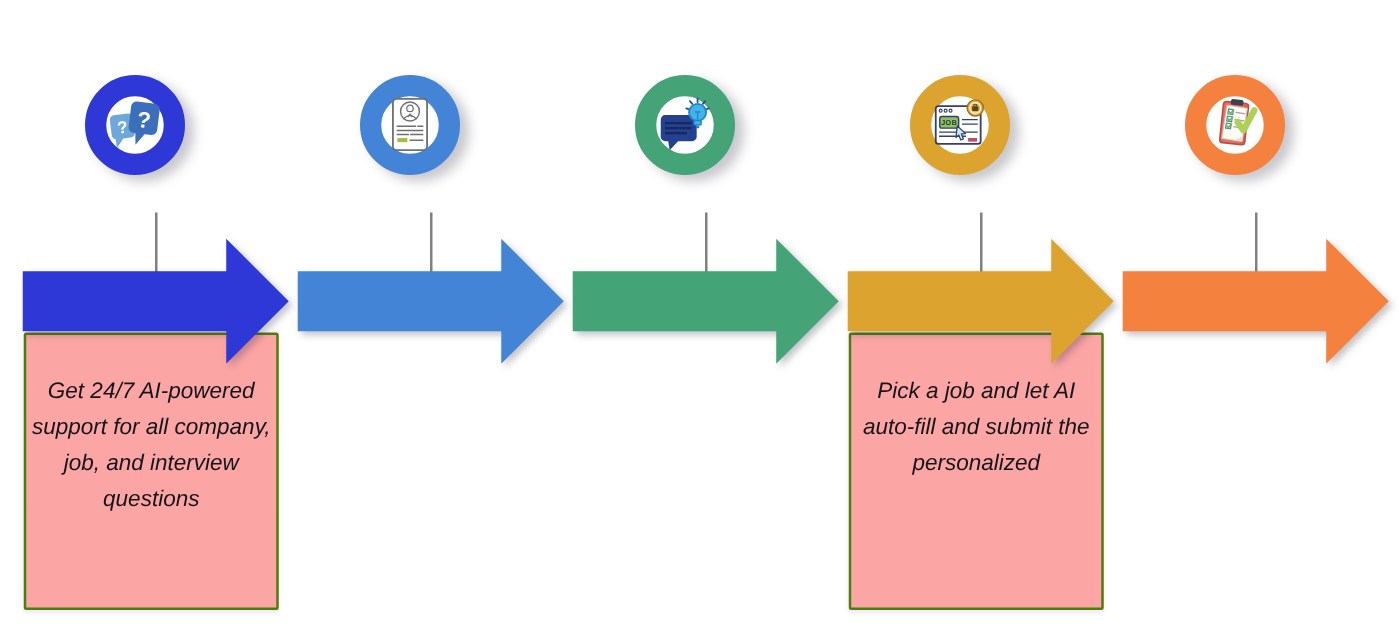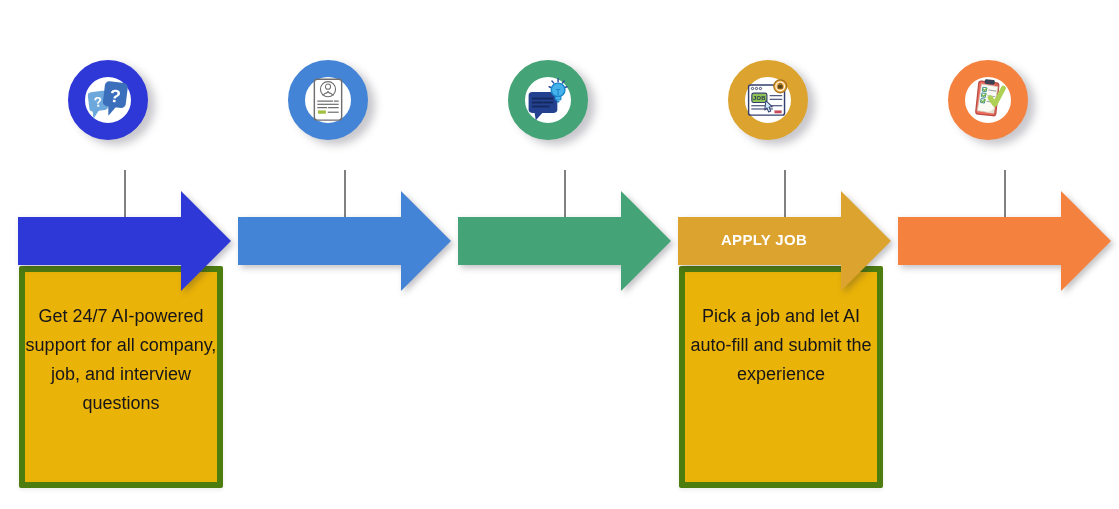--- a/index.html
+++ b/index.html
@@ -20,22 +20,23 @@
   .circle {
     position:absolute; left:50px; top:60px; width:80px; height:80px;
     border:17px solid var(--c); border-radius:50%; background:#fff;
     box-shadow:7px 5px 9px rgba(70,70,85,0.30);
     display:flex; align-items:center; justify-content:center;
   }
   .circle svg { width:72px; height:72px; display:block; }
 
   .panel {
     position:absolute; left:1px; top:266px; width:204px; height:222px;
-    background:#eab308; border:6px solid #4d7c0f; border-radius:2px;
+    background:#fca5a5; border:2px solid #4d7c0f; border-radius:2px;
     box-shadow:0 2px 4px rgba(0,0,0,0.08);
+    font-style:italic;
   }
   .desc {
     margin:30px auto 0; width:192px; font-size:18px; line-height:29px;
     color:#15151a; text-align:center; font-weight:400;
   }
 
   .arrow {
     position:absolute; left:0; top:191px; width:214px; height:100px;
     filter:drop-shadow(3px 3px 3px rgba(40,40,55,0.28));
   }
@@ -125,26 +126,25 @@
         <path d="M43 17.5 h6 M46 17.5 v8" fill="none" stroke="#1b87cc" stroke-width="1.5"></path>
         <rect x="42" y="27" width="8" height="5" rx="1.5" fill="#45b2ea" stroke="#1b87cc" stroke-width="1.6"></rect>
         <rect x="44" y="33" width="4" height="2.5" rx="1" fill="#1b87cc"></rect>
       </svg>
     </div>
   </div>
 
   <div class="col" data-step="3" style="--c: #dca42e;">
     <div class="connector"></div>
     <div class="panel">
-      <div class="desc">Pick a job and let AI auto-fill and submit the experience</div>
-    </div>
-    <svg class="arrow" viewBox="0 0 214 100">
-      <polygon points="0,26 163,26 163,0 213,50 163,100 163,74 0,74"></polygon>
-    </svg>
-    <div class="label">APPLY JOB</div>
+      <div class="desc">Pick a job and let AI auto-fill and submit the personalized</div>
+    </div>
+    <svg class="arrow" viewBox="0 0 214 100">
+      <polygon points="0,26 163,26 163,0 213,50 163,100 163,74 0,74"></polygon>
+    </svg>
     <div class="circle">
       <svg viewBox="0 0 64 64">
         <rect x="5" y="11" width="50" height="42" rx="3" fill="#ffffff" stroke="#333f6e" stroke-width="2"></rect>
         <g fill="none" stroke="#333f6e" stroke-width="1.3">
           <circle cx="10.5" cy="16" r="1.6"></circle>
             <circle cx="16" cy="16" r="1.6"></circle>
             <circle cx="21.5" cy="16" r="1.6"></circle>
         </g>
         <rect x="9.5" y="22.5" width="21" height="13" rx="2.5" fill="#90c255" stroke="#333f6e" stroke-width="1.6"></rect>
         <text x="20" y="32" font-size="8" font-weight="bold" fill="#24324f" text-anchor="middle" letter-spacing="0.5">JOB</text>

